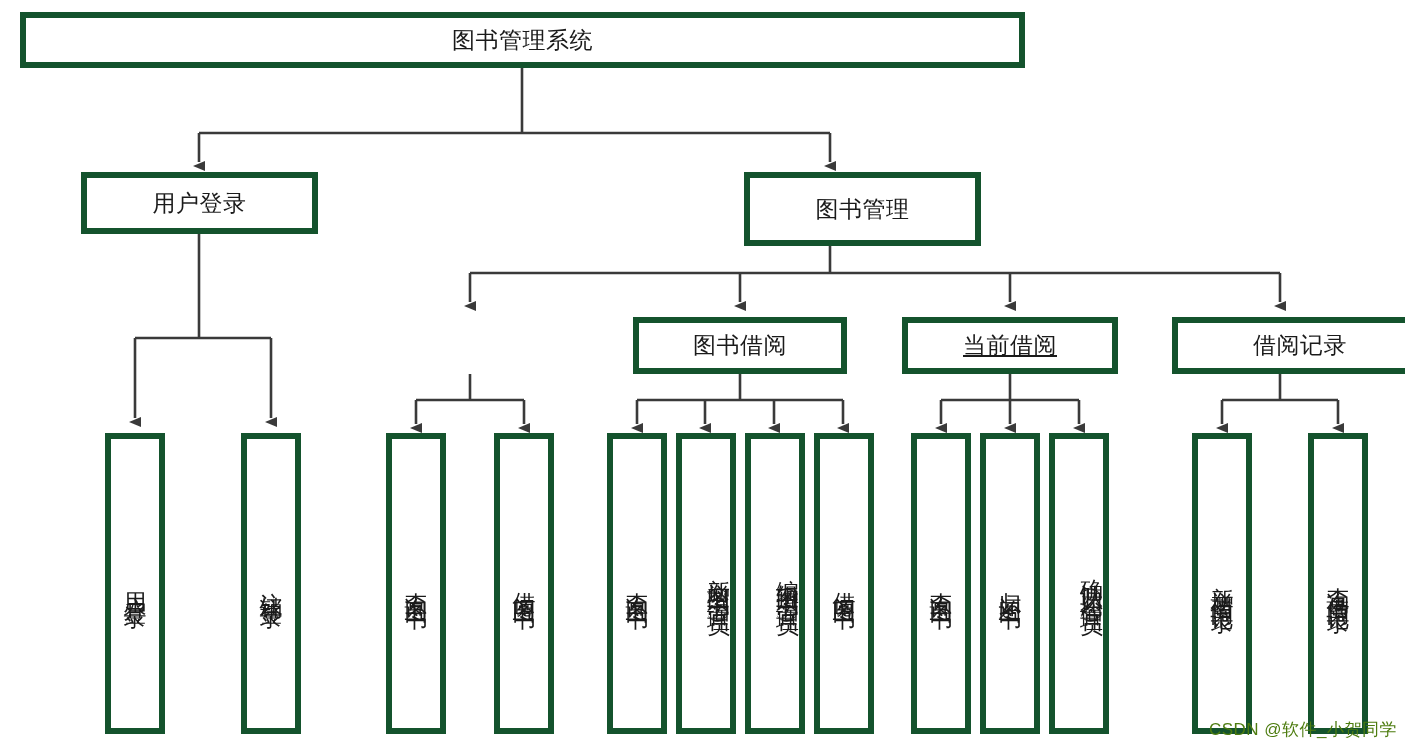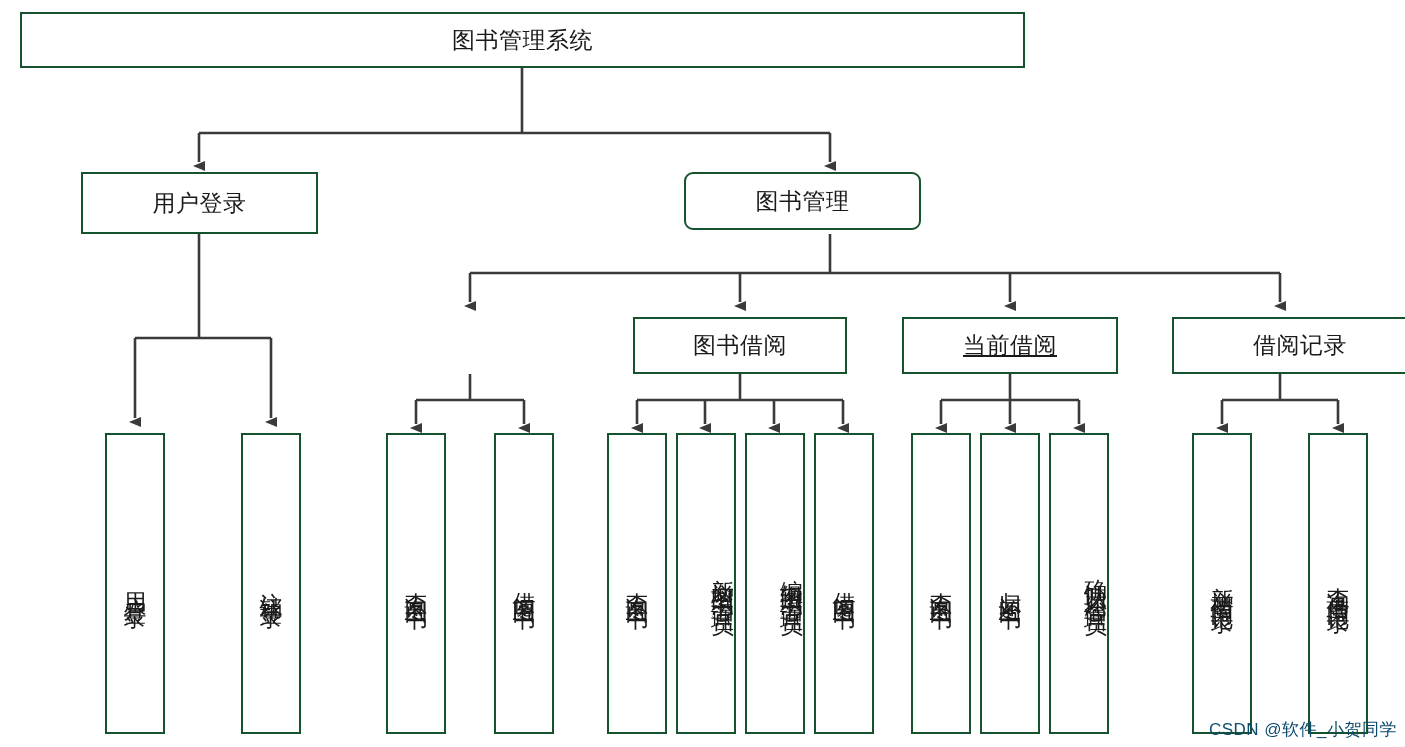--- a/index.html
+++ b/index.html
@@ -13,21 +13,21 @@
   #canvas {
     position: relative;
     width: 1405px;
     height: 747px;
     background: #ffffff;
     overflow: hidden;
   }
   .node {
     position: absolute;
     box-sizing: border-box;
-    border: 2px solid #14532d;
+    border: 6px solid #14532d;
     background: #ffffff;
     display: flex;
     align-items: center;
     justify-content: center;
     color: #1a1a1a;
   }
   .node.horiz {
     font-size: 23px;
     letter-spacing: 0.5px;
   }
@@ -57,21 +57,21 @@
     top: 0;
     width: 1405px;
     height: 747px;
     pointer-events: none;
   }
   .watermark {
     position: absolute;
     right: 8px;
     bottom: 6px;
     font-size: 17px;
-    color: #0c4a6e;
+    color: #4d7c0f;
     letter-spacing: 0.5px;
     white-space: nowrap;
   }
 </style>
 </head>
 <body>
 
 <div id="canvas">
 
   <svg class="wires" viewBox="0 0 1405 747" xmlns="http://www.w3.org/2000/svg">
@@ -125,21 +125,21 @@
   </svg>
 
   <div class="node horiz" style="left:20px; top:12px; width:1005px; height:56px;">
     <span>图书管理系统</span>
   </div>
 
   <div class="node horiz" style="left:81px; top:172px; width:237px; height:62px;">
     <span>用户登录</span>
   </div>
 
-  <div class="node horiz" style="left:684px; top:172px; width:237px; height:58px;border-radius:9px;">
+  <div class="node horiz" style="left:744px; top:172px; width:237px; height:74px;">
     <span>图书管理</span>
   </div>
 
 
   <div class="node horiz" style="left:633px; top:317px; width:214px; height:57px;justify-content:center;">
     <span>图书借阅</span>
   </div>
 
   <div class="node horiz" style="left:902px; top:317px; width:216px; height:57px;text-decoration:underline;">
     <span>当前借阅</span>

